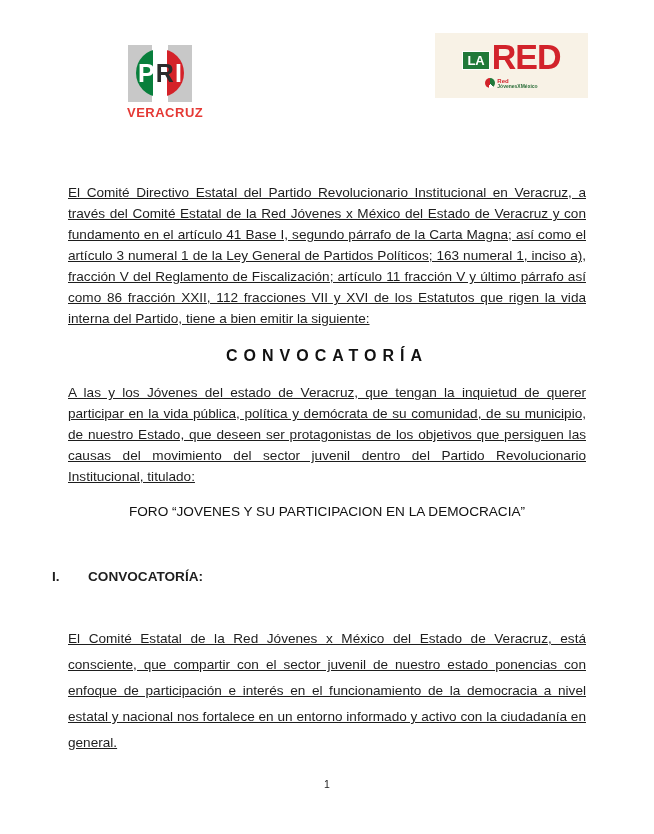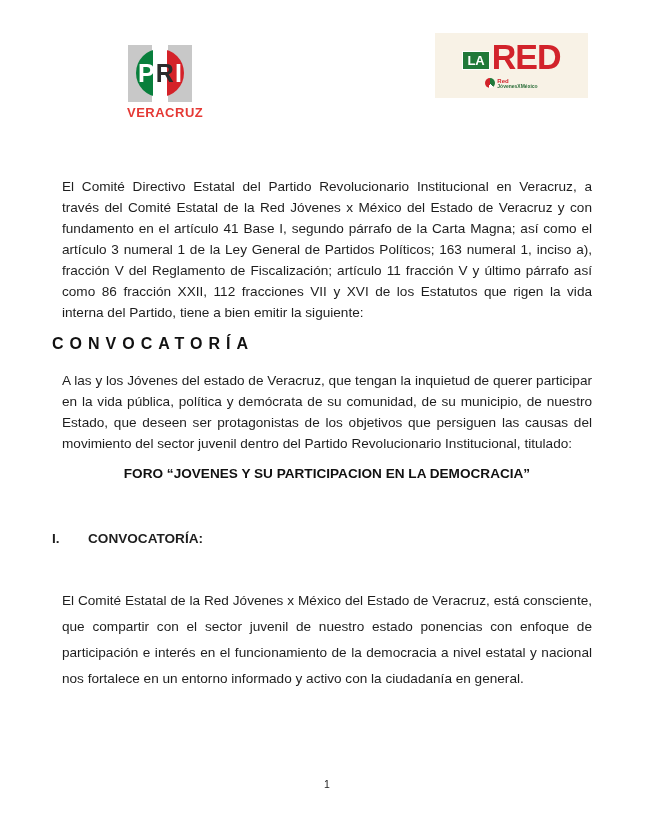--- a/index.html
+++ b/index.html
@@ -167,40 +167,41 @@
   }
 
   
   .content {
     position: absolute;
     left: 52px;
     top: 166px;
     width: 550px;
   }
   .para {
-    margin: 10px;
+    margin: 16px;
     font-size: 13.6px;
     line-height: 21px;
     text-align: justify;
+    text-decoration: underline;
   }
   .doc-title {
     margin: 8px 0 0 0;
-    text-align: left;
+    text-align: center;
     font-size: 16px;
     font-weight: bold;
     letter-spacing: 6px;
     line-height: 22px;
     color: #111111;
   }
   .addressee { margin-top: 15px; }
   .foro-title {
     margin: 11px 0 0 0;
     text-align: center;
     font-size: 13.6px;
-    font-weight: bold;
+    font-weight: normal;
     line-height: 17px;
     color: #111111;
   }
   .bases-label {
     margin-top: 14px;
     font-size: 13.6px;
     font-weight: bold;
     line-height: 17px;
   }
   .section-heading {

